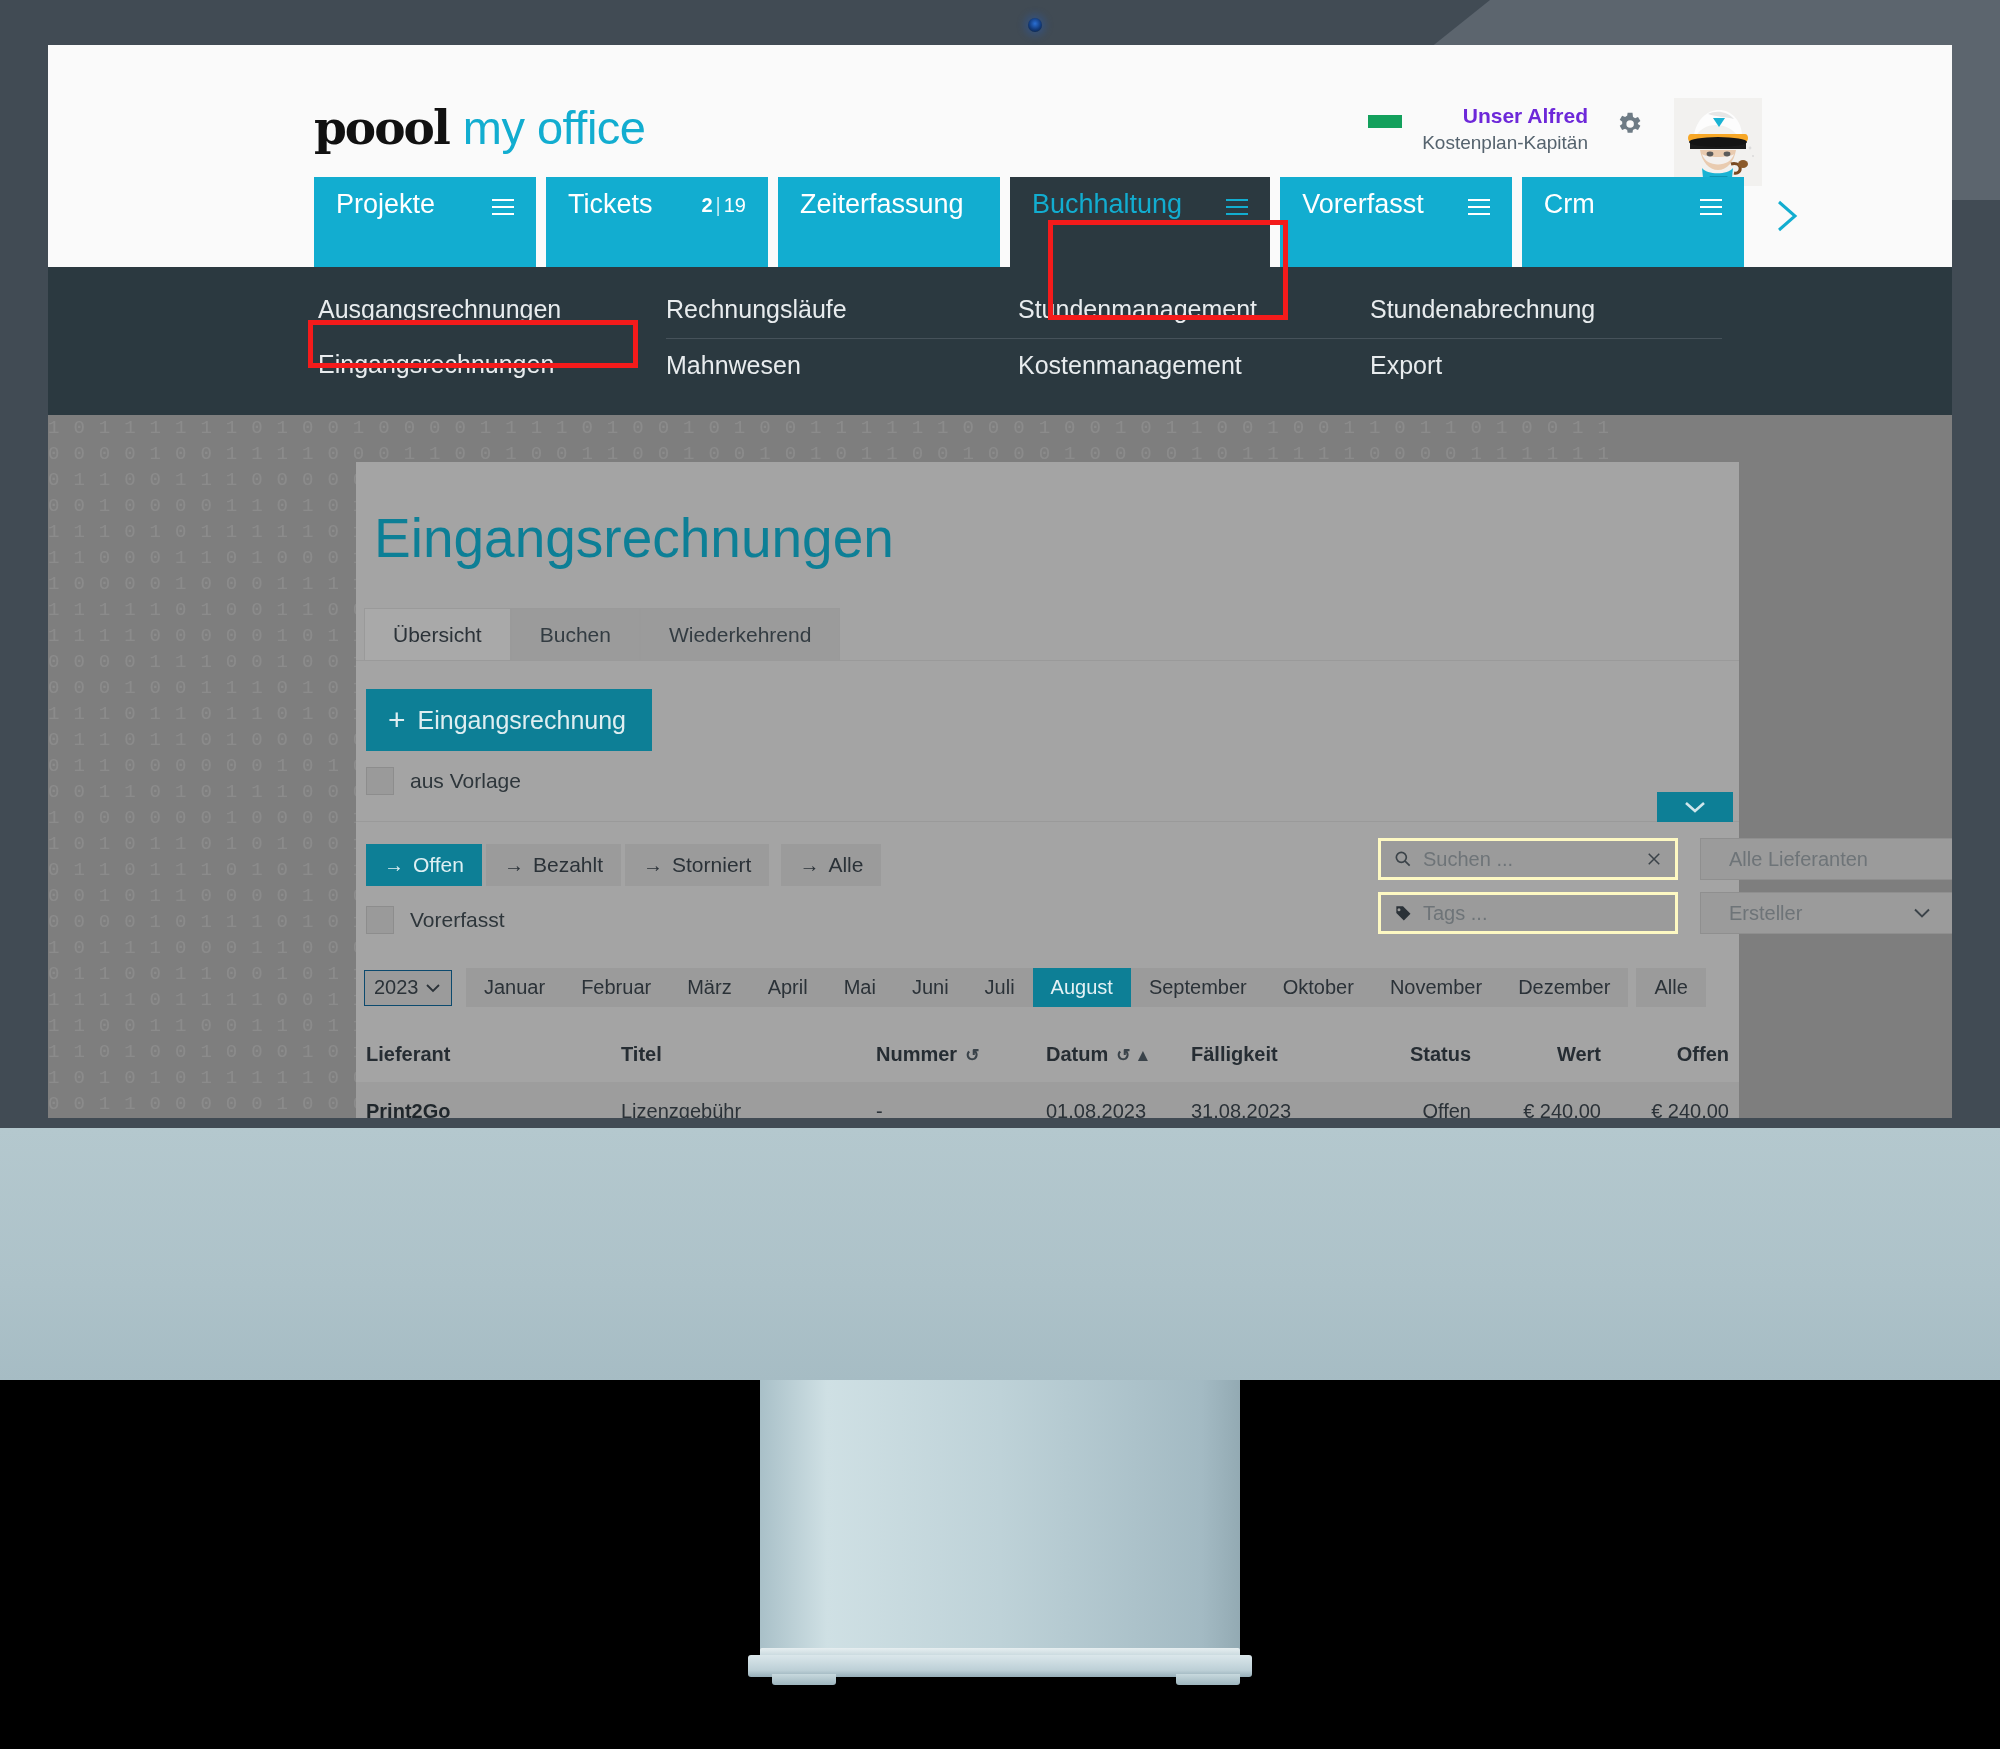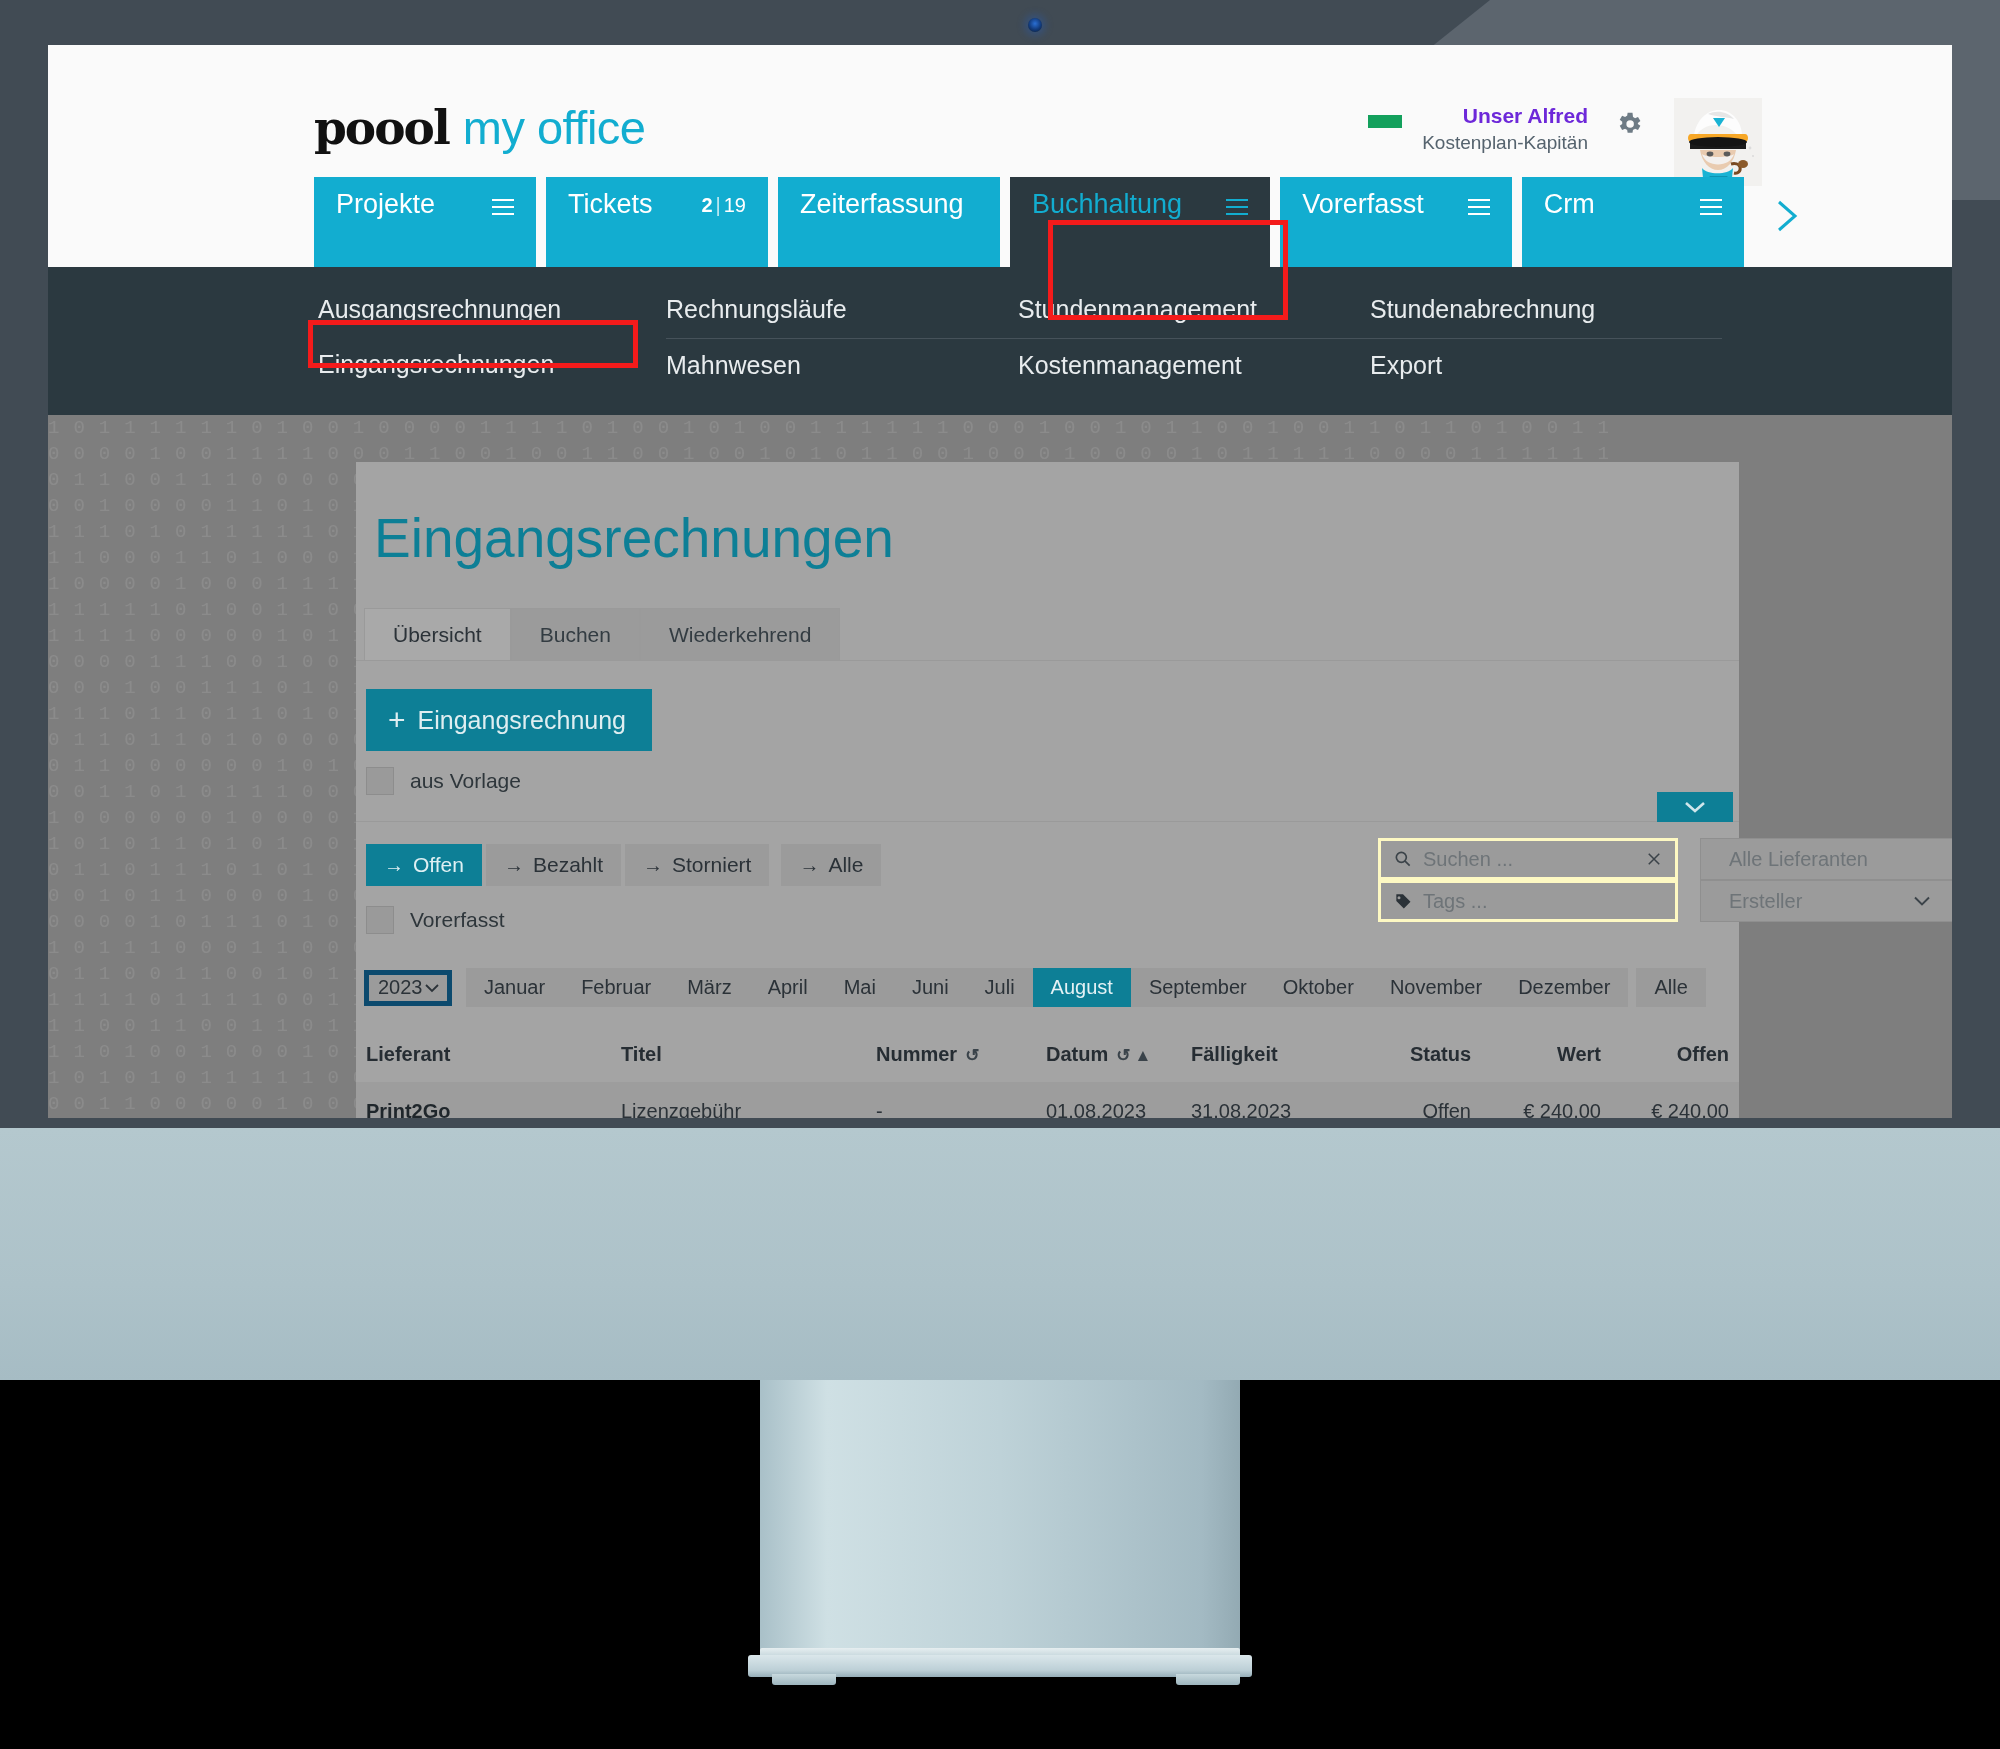--- a/index.html
+++ b/index.html
@@ -102,21 +102,21 @@
   .rightfilters{position:absolute;left:1022px;top:16px;}
   .field{display:flex;align-items:center;background:#9b9b9b;border:3px solid #fef9c3;box-sizing:border-box;
          height:42px;padding:0 12px;font-size:20px;color:#6e7478;}
   .field.search{width:300px;justify-content:space-between;}
   .field.tags{width:300px;margin-top:12px;}
   .sel{display:flex;align-items:center;justify-content:space-between;background:#9b9b9b;border:1px solid #8f8f8f;
        box-sizing:border-box;height:42px;padding:0 28px;font-size:20px;color:#6e7478;width:300px;}
 
   .months{display:flex;align-items:center;margin-top:34px;padding-left:8px;}
   .year-sel{display:flex;align-items:center;justify-content:space-between;width:88px;height:36px;
-            background:#9b9b9b;border:5px solid #0c4a6e;box-sizing:border-box;padding:0 9px;font-size:20px;color:#2b3238;margin-right:14px;}
+            background:#9b9b9b;border:1px solid #0c4a6e;box-sizing:border-box;padding:0 9px;font-size:20px;color:#2b3238;margin-right:14px;}
   .month{font-size:20px;color:#2b3238;background:#9b9b9b;padding:8px 18px;white-space:nowrap;}
   .month.active{background:#0d7f96;color:#e4f2f5;}
   .month.alle{margin-left:8px;}
 
   table{border-collapse:collapse;width:100%;margin-top:22px;table-layout:fixed;}
   th{font-size:20px;color:#262d33;font-weight:700;text-align:left;padding:14px 10px 16px 10px;background:#a4a4a4;}
   td{font-size:20px;color:#2b3238;padding:18px 10px;background:#9d9d9d;}
   td.supplier{font-weight:700;color:#1f262b;}
   .num,.right{text-align:right;}
   .sorticon{display:inline-block;margin-left:8px;color:#3a434a;font-size:17px;}
@@ -367,21 +367,21 @@
                     </span>
                   </div>
                   <div style="margin-left:22px;">
                     <div class="sel">
                       <span>Alle Lieferanten</span>
 
                     </div>
                   </div>
                 </div>
 
-                <div style="display:flex;margin-top:0;">
+                <div style="display:flex;margin-top:12px;">
                   <div class="field tags" style="margin-top:0;">
                     <span style="margin-right:10px;">
                       <svg width="20" height="20" viewBox="0 0 24 24" fill="#2b3238">
                         <path d="M3 4h9l9 9-8 8-9-9V4zm4.2 2.2a1.8 1.8 0 100 3.6 1.8 1.8 0 000-3.6z"></path>
                       </svg>
                     </span>
                     <span>Tags ...</span>
                   </div>
                   <div style="margin-left:22px;display:flex;">
                     <div class="sel" style="width:262px;">

